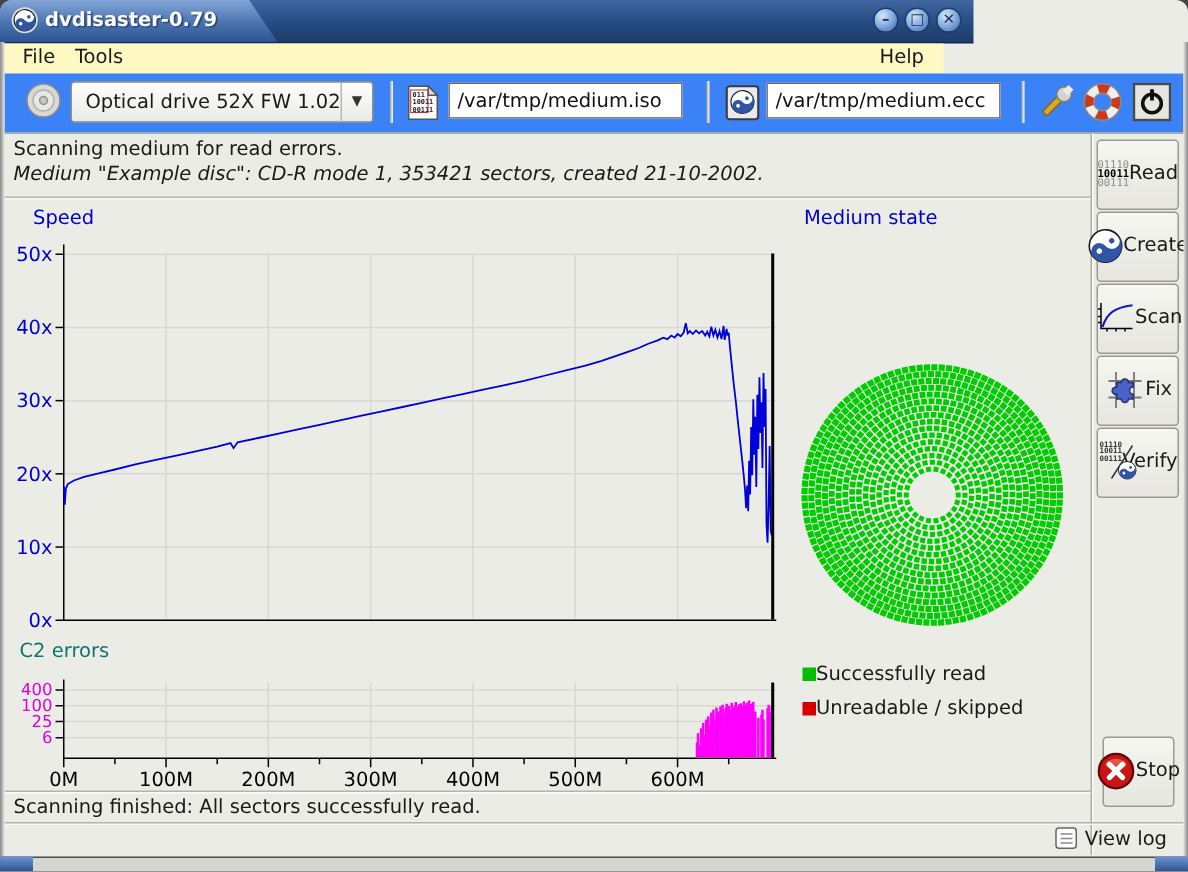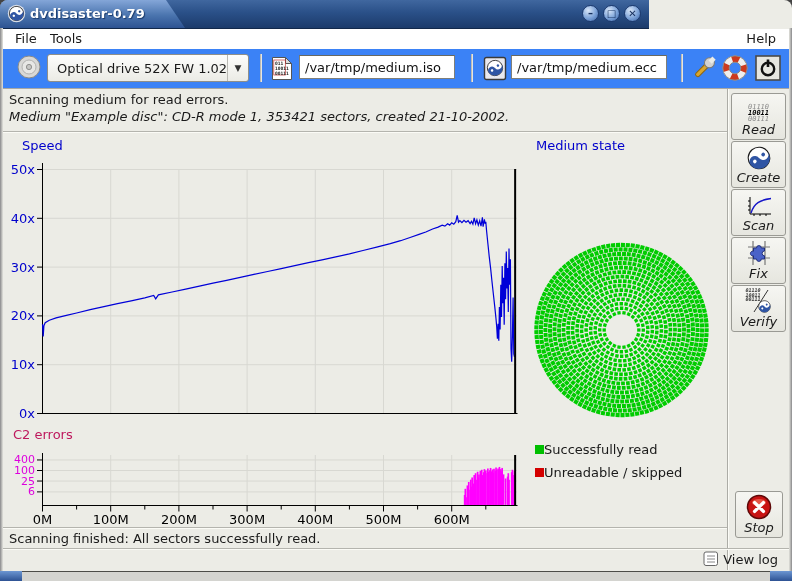--- a/index.html
+++ b/index.html
@@ -14,22 +14,22 @@
     background:linear-gradient(180deg,#84a6d8 0%,#4a74ae 55%,#2d5392 100%);
     clip-path:polygon(0 0,166px 0,185px 28px,0 28px);}
   .app-icon{position:absolute;left:7px;top:4px;}
   .title-text{position:absolute;left:30px;top:0;line-height:28px;color:#fff;
     font-weight:bold;font-size:13px;text-shadow:1px 1px 1px #1b3b6b;}
   .win-buttons{position:absolute;right:8px;top:5px;display:flex;gap:4px;}
   .winbtn{width:17px;height:17px;border-radius:50%;
     background:radial-gradient(circle at 35% 30%,#d8e6f8,#7ba2d8 55%,#3b64a4);
     border:1px solid #1d3a6e;box-sizing:border-box;color:#16305e;
     font-size:10px;font-weight:bold;text-align:center;line-height:15px;cursor:default;}
-  .menubar{position:absolute;left:3px;top:29px;width:786px;height:20px;
-    background:#ffffff;}
+  .menubar{position:absolute;left:3px;top:29px;width:626px;height:20px;
+    background:#fef9c3;}
   .menu-item{position:absolute;top:0;line-height:20px;padding:0 5px;}
   .toolbar{position:absolute;left:3px;top:49px;width:786px;height:39px;
     background:#3b82f6;border-bottom:1px solid #a8a8a2;}
   .tb-sep{position:absolute;top:5px;height:28px;width:2px;
     background:linear-gradient(90deg,#a4a49e,#fbfbf8);}
   .combo{position:absolute;left:44px;top:5px;width:202px;height:28px;display:flex;
     align-items:center;background:linear-gradient(#fdfdfc,#ebebE5);
     border:1px solid #8f8f89;border-radius:3px;box-sizing:border-box;}
   .combo-text{flex:1;padding-left:9px;white-space:nowrap;}
   .combo-arrow{width:23px;align-self:stretch;border-left:1px solid #b9b9b3;
@@ -48,31 +48,31 @@
     background:#d4d4d0;border-top:1px solid #4c4c48;box-sizing:border-box;}
   .corner{position:absolute;bottom:0;width:22px;height:10px;
     background:linear-gradient(#6c96d2,#2d5293);}
   
   .info1{position:absolute;left:9px;top:92px;}
   .info2{position:absolute;left:9px;top:109px;font-style:italic;}
   .hsep{position:absolute;height:1px;background:#b4b4ae;box-shadow:0 1px 0 #fbfbf6;}
   .vsep{position:absolute;width:1px;background:#acaca6;box-shadow:1px 0 0 #fbfbf6;}
   .chart-title{position:absolute;font-size:13px;}
   .blue{color:#0000cc;}
-  .magenta{color:#be185d;}
+  .magenta{color:#0f766e;}
   svg{display:block;}
   .abs{position:absolute;}
   
   .legend-row{position:absolute;left:535px;display:flex;align-items:center;gap:0;text-align:center;}
   .legend-swatch{width:9px;height:9px;}
   
   .side-btn{position:absolute;left:731px;width:55px;height:47px;
     background:linear-gradient(#f6f6f2,#e6e6df);border:1px solid #9a9a94;
-    border-radius:3px;box-sizing:border-box;display:flex;flex-direction:column;
-    align-items:center;justify-content:flex-end;padding-bottom:2px;cursor:pointer;font-style:italic;}
+    border-radius:3px;box-sizing:border-box;display:flex;flex-direction:row;
+    align-items:center;justify-content:center;padding-bottom:2px;cursor:pointer;}
   .side-btn .lbl{font-size:13px;line-height:15px;}
   .bin-icon{font-family:"DejaVu Sans Mono",monospace;font-size:7px;line-height:6px;
     color:#8a8a8a;text-align:center;}
   .bin-icon .b{color:#000;font-weight:bold;}
   .bin-tiny{font-family:"DejaVu Sans Mono",monospace;font-size:5px;line-height:4.5px;
     color:#333;font-weight:bold;text-align:left;}
   
   .footer-status{position:absolute;left:9px;top:531px;}
   .viewlog{position:absolute;right:14px;top:551px;display:flex;align-items:center;
     gap:4px;cursor:pointer;}

